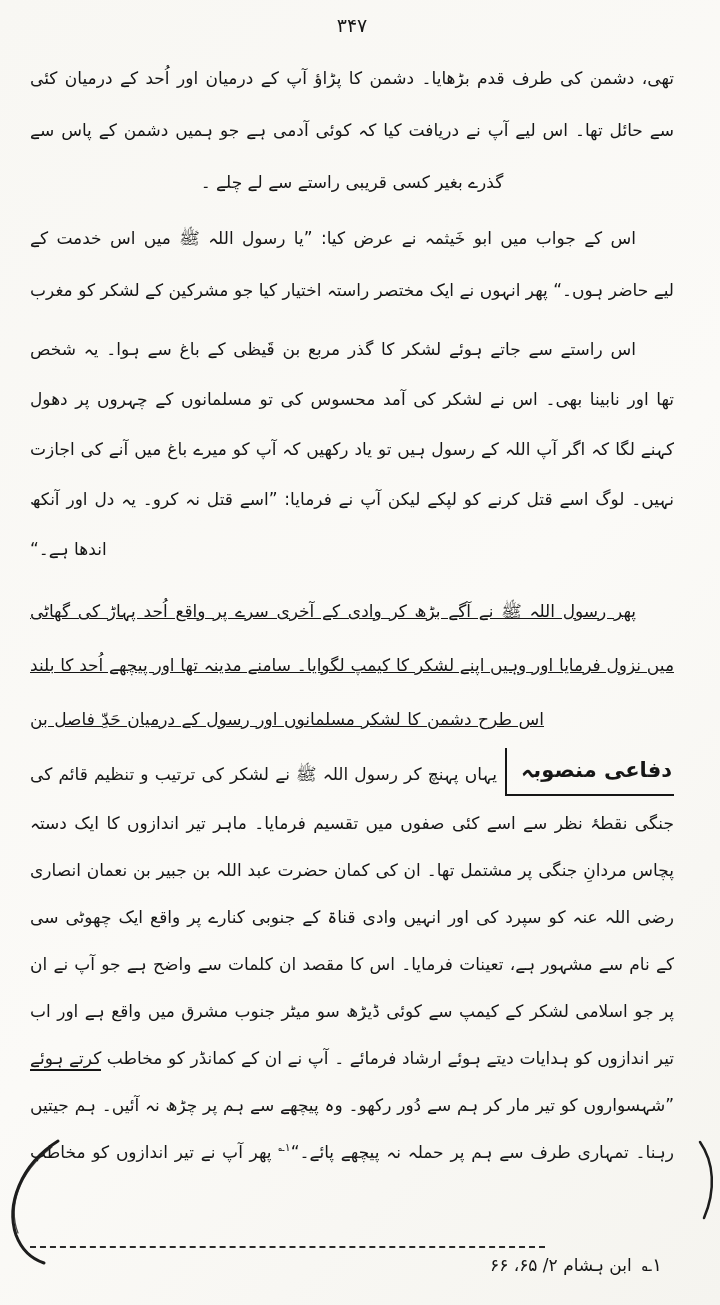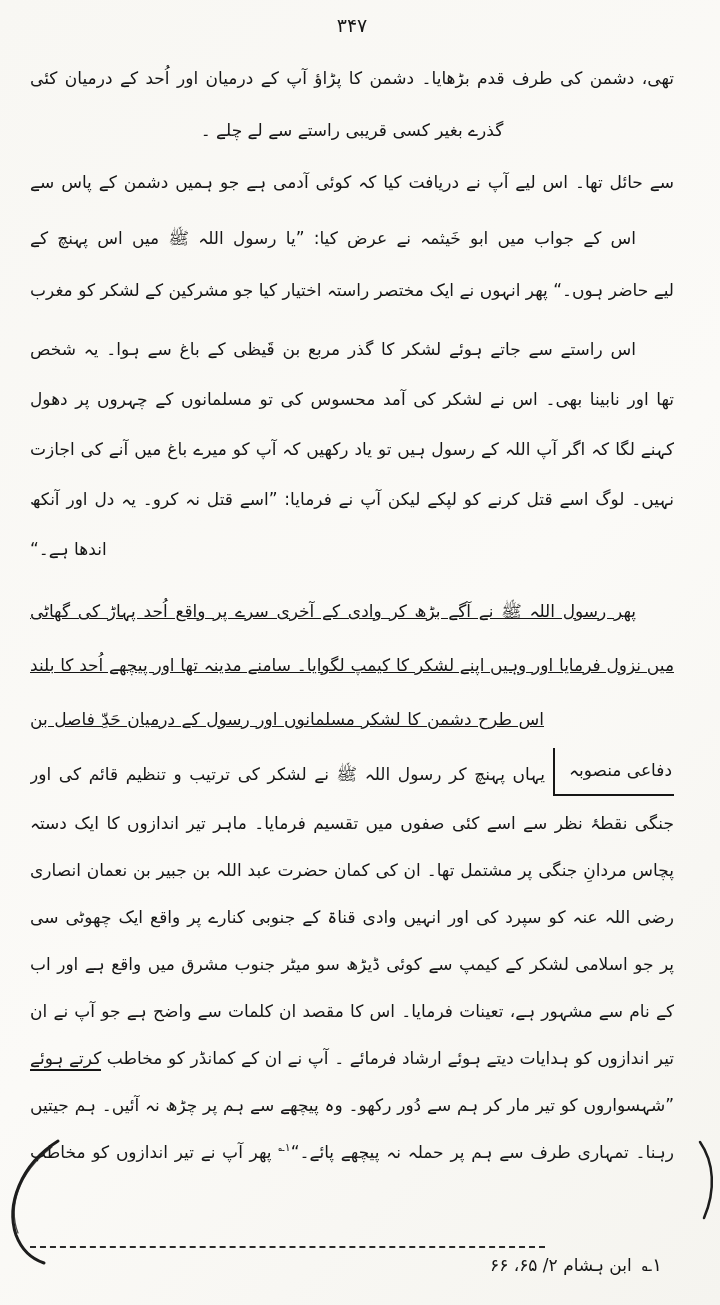--- a/index.html
+++ b/index.html
@@ -44,21 +44,21 @@
   .line--center{text-align-last:center;}
   .line--left{text-align-last:left;}
   .line--indent{text-indent:38px;}
   .line--rindent{padding-right:130px;}
   .heading-row{
     display:flex;align-items:flex-start;
     height:52px;
   }
   .sidehead{
     flex:0 0 auto;
-    font-size:17px;font-weight:normal;
+    font-size:21px;font-weight:bold;
     line-height:44px;height:44px;
     padding:0 2px 2px 14px;
     border-bottom:2.5px solid #161616;
     border-left:2px solid #161616;
     white-space:nowrap;
   }
   .heading-row .line{flex:1 1 auto;height:52px;line-height:52px;margin-right:8px;}
   .emph-underline{
     border-bottom:2px solid #161616;
     padding-bottom:1px;
@@ -82,26 +82,26 @@
 </style>
 </head>
 <body>
 
 <div class="page">
 
   <div class="page-number">۳۴۷</div>
 
   <div class="para p1">
     <div class="line">تھی، دشمن کی طرف قدم بڑھایا۔ دشمن کا پڑاؤ آپ کے درمیان اور اُحد کے درمیان کئی سمت</div>
+    <div class="line">سے حائل تھا۔ اس لیے آپ نے دریافت کیا کہ کوئی آدمی ہے جو ہمیں دشمن کے پاس سے</div>
     <div class="line line--center">گذرے بغیر کسی قریبی راستے سے لے چلے ۔</div>
-    <div class="line">سے حائل تھا۔ اس لیے آپ نے دریافت کیا کہ کوئی آدمی ہے جو ہمیں دشمن کے پاس سے</div>
   </div>
 
   <div class="para p2">
-    <div class="line line--indent">اس کے جواب میں ابو خَیثمہ نے عرض کیا: ”یا رسول اللہ ﷺ میں اس پہنچ کے</div>
+    <div class="line line--indent">اس کے جواب میں ابو خَیثمہ نے عرض کیا: ”یا رسول اللہ ﷺ میں اس خدمت کے</div>
     <div class="line">لیے حاضر ہوں۔“ پھر انہوں نے ایک مختصر راستہ اختیار کیا جو مشرکین کے لشکر کو مغرب کی سمت</div>
   </div>
 
   <div class="para p3">
     <div class="line line--indent">اس راستے سے جاتے ہوئے لشکر کا گذر مربع بن قَیظی کے باغ سے ہوا۔ یہ شخص منافق بھی</div>
     <div class="line">تھا اور نابینا بھی۔ اس نے لشکر کی آمد محسوس کی تو مسلمانوں کے چہروں پر دھول پھینکنے لگا اور</div>
     <div class="line">کہنے لگا کہ اگر آپ اللہ کے رسول ہیں تو یاد رکھیں کہ آپ کو میرے باغ میں آنے کی اجازت</div>
     <div class="line">نہیں۔ لوگ اسے قتل کرنے کو لپکے لیکن آپ نے فرمایا: ”اسے قتل نہ کرو۔ یہ دل اور آنکھ دونوں کا</div>
     <div class="line line--left">اندھا ہے۔“</div>
   </div>
@@ -113,22 +113,22 @@
   </div>
 
   <div class="para p5">
     <div class="heading-row">
       <span class="sidehead">دفاعی منصوبہ</span>
       <span class="line">یہاں پہنچ کر رسول اللہ ﷺ نے لشکر کی ترتیب و تنظیم قائم کی اور</span>
     </div>
     <div class="line">جنگی نقطۂ نظر سے اسے کئی صفوں میں تقسیم فرمایا۔ ماہر تیر اندازوں کا ایک دستہ بھی منتخب کیا جو</div>
     <div class="line">پچاس مردانِ جنگی پر مشتمل تھا۔ ان کی کمان حضرت عبد اللہ بن جبیر بن نعمان انصاری اَوسی بدری</div>
     <div class="line">رضی اللہ عنہ کو سپرد کی اور انہیں وادی قناۃ کے جنوبی کنارے پر واقع ایک چھوٹی سی پہاڑی</div>
+    <div class="line">کے نام سے مشہور ہے، تعینات فرمایا۔ اس کا مقصد ان کلمات سے واضح ہے جو آپ نے ان</div>
     <div class="line"><span>پر جو اسلامی لشکر کے کیمپ سے کوئی ڈیڑھ سو میٹر جنوب مشرق میں واقع ہے اور اب </span></div>
-    <div class="line">کے نام سے مشہور ہے، تعینات فرمایا۔ اس کا مقصد ان کلمات سے واضح ہے جو آپ نے ان</div>
     <div class="line"><span>تیر اندازوں کو ہدایات دیتے ہوئے ارشاد فرمائے ۔ آپ نے ان کے کمانڈر کو مخاطب </span><span class="emph-underline">کرتے ہوئے فرمایا:</span></div>
     <div class="line">”شہسواروں کو تیر مار کر ہم سے دُور رکھو۔ وہ پیچھے سے ہم پر چڑھ نہ آئیں۔ ہم جیتیں یا ہاریں تم اپنی جگہ</div>
     <div class="line"><span>رہنا۔ تمہاری طرف سے ہم پر حملہ نہ پیچھے پائے۔“</span><sup class="fn-mark">۱؎</sup><span> پھر آپ نے تیر اندازوں کو مخاطب کر کے فرمایا:</span></div>
   </div>
 
   <div class="footnote-rule"></div>
 
   <div class="footnote">
     <span class="fn-marker">۱؎</span><span>ابن ہشام ۲/ ۶۵، ۶۶</span>
   </div>

